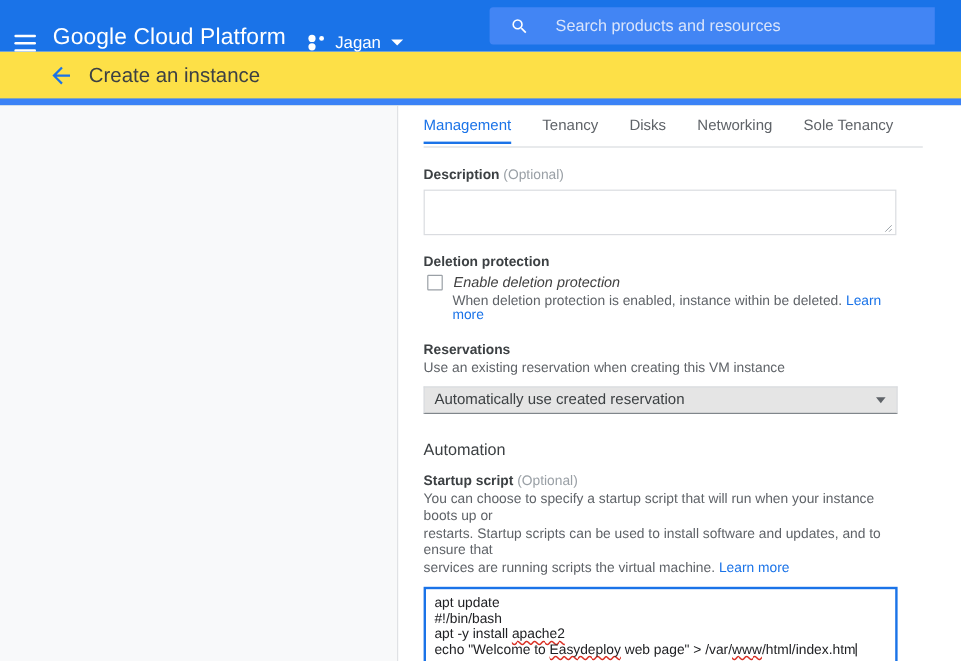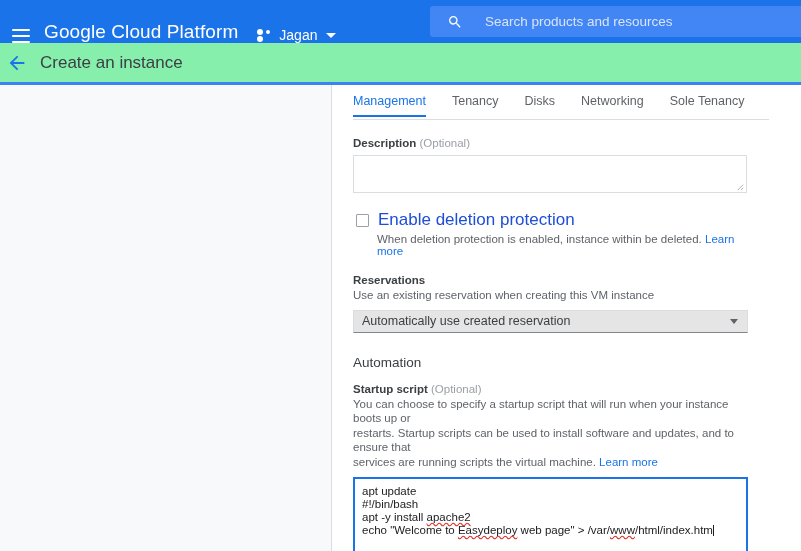--- a/index.html
+++ b/index.html
@@ -73,21 +73,21 @@
   }
   .caret-down {
     width: 0; height: 0;
     border-left: 5px solid transparent;
     border-right: 5px solid transparent;
     border-top: 5px solid #ffffff;
     margin-left: 9px;
   }
   .searchbar {
     position: absolute;
-    left: 430px;
+    left: 408px;
     top: 6px;
     width: 371px;
     height: 31px;
     background: #4285f4;
     border-radius: 3px 0 0 3px;
     display: flex;
     align-items: center;
     cursor: text;
   }
   .search-icon {
@@ -99,24 +99,25 @@
   }
   .search-placeholder {
     color: #d9e4fb;
     font-size: 13.5px;
     white-space: nowrap;
   }
 
   
   .subheader {
     height: 39px;
-    background: #86efac;
+    background: #fde047;
     display: flex;
     align-items: center;
-    border-bottom: 3px solid #3b82f6;
+    border-bottom: 6px solid #3b82f6;
+    padding-left: 34px;
   }
   .back-arrow {
     width: 22px;
     height: 22px;
     margin-left: 6px;
     margin-right: 12px;
     cursor: pointer;
     flex: 0 0 auto;
   }
   .page-title {
@@ -227,24 +228,25 @@
     height: 11px;
     border: 1px solid #9aa0a6;
     border-radius: 1px;
     background: #ffffff;
     margin-left: 3px;
     margin-right: 9px;
     flex: 0 0 auto;
     cursor: pointer;
   }
   .check-label {
-    font-size: 17px;
-    color: #1d4ed8;
-    white-space: nowrap;
-    cursor: pointer;
+    font-size: 12px;
+    color: #404040;
+    white-space: nowrap;
+    cursor: pointer;
+    font-style: italic;
   }
   .check-help {
     font-size: 11.5px;
     color: #5f6368;
     margin-left: 24px;
     margin-top: 3px;
   }
 
   
   .select {
@@ -366,20 +368,21 @@
         <span class="optional">(Optional)</span>
       </div>
       <div class="textbox">
         <svg class="resize-grip" viewBox="0 0 10 10">
           <path stroke="#9aa0a6" stroke-width="0.9" d="M9 3 3 9M9 6.5 6.5 9"></path>
         </svg>
       </div>
     </div>
 
     <div class="field-block">
+      <div class="lbl">Deletion protection</div>
       <div class="check-row">
         <div class="checkbox"></div>
         <div class="check-label">Enable deletion protection</div>
       </div>
       <div class="check-help">
         <span>When deletion protection is enabled, instance within be deleted.</span>
         <span class="link">Learn more</span>
       </div>
     </div>
 

